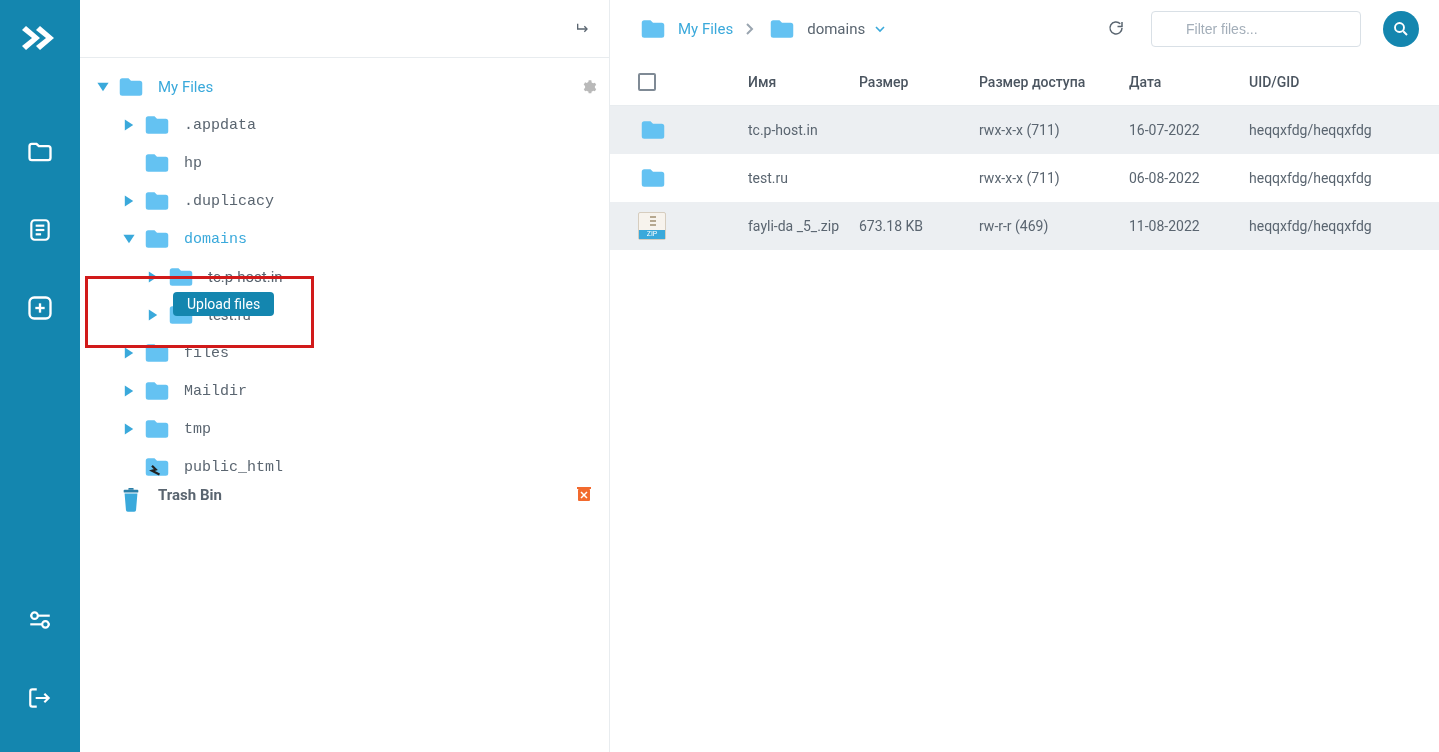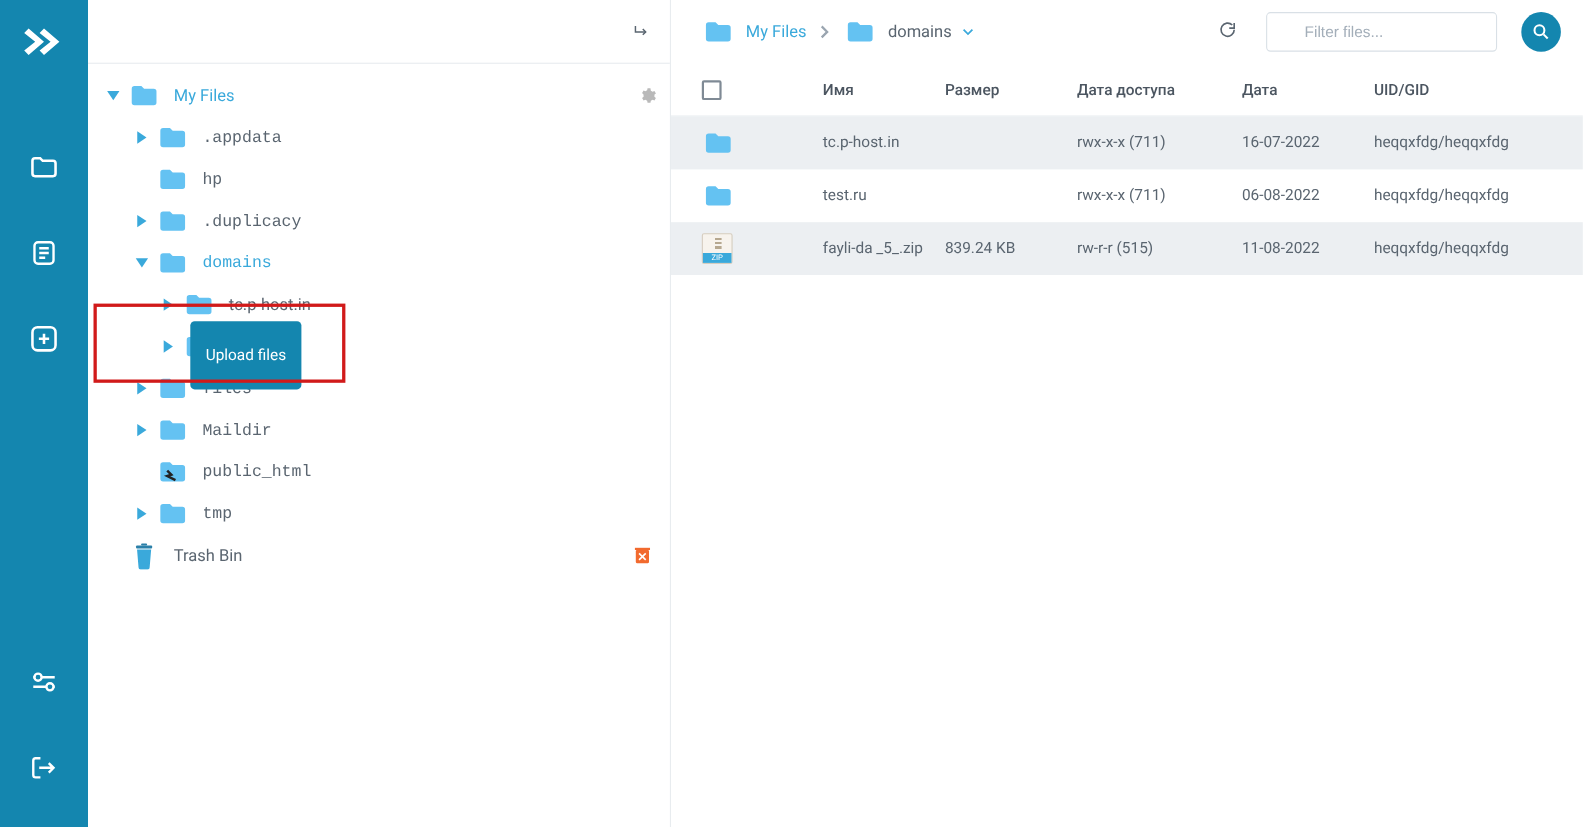--- a/index.html
+++ b/index.html
@@ -99,21 +99,21 @@
 
 .lvl0 { padding-left: 8px; }
 .lvl1 { padding-left: 34px; font-family: Liberation Mono, monospace; }
 .lvl2 { padding-left: 58px; }
 
 
 .tooltip-bubble {
   position: absolute;
   background: #1486af;
   color: #fff;
-  padding: 23px 14px;
+  padding: 4px 14px;
   border-radius: 4px;
   font-size: 14px;
   white-space: nowrap;
   z-index: 20;
   left: 93px;
   top: 292px;
 }
 .highlight-rect {
   position: absolute;
   left: 5px;
@@ -121,23 +121,23 @@
   width: 229px;
   height: 72px;
   border: 3px solid #d11a1a;
   pointer-events: none;
   z-index: 25;
 }
 
 
 .trash-row {
   display: flex;
-  align-items: center;
   height: 38px;
   padding-left: 32px;
+  font-weight: bold;
 }
 .trash-row .trash-ic { margin-right: 16px; }
 .trash-row .label { font-size: 15px; color: #5a6570; }
 .trash-empty-ic { margin-left: auto; margin-right: 6px; }
 
 
 .main {
   flex: 1;
   display: flex;
   flex-direction: column;
@@ -385,34 +385,34 @@
       <div class="tree-row lvl1">
         <svg class="arrow" viewBox="0 0 10 10">
             <polygon class="arrow-right-tri" points="2,1 8,5 2,9"></polygon>
           </svg>
         <svg class="folder-ic" viewBox="0 0 24 24">
             <path fill="#64c2f2" d="M3 7a2 2 0 0 1 2-2h5l2 2h7a2 2 0 0 1 2 2v8a2 2 0 0 1-2 2H5a2 2 0 0 1-2-2Z"></path>
           </svg>
         <span class="label">Maildir</span>
       </div>
       <div class="tree-row lvl1">
+        <svg class="arrow" viewBox="0 0 10 10">
+            <polygon class="arrow-right-tri" points="2,1 8,5 2,9"></polygon>
+          </svg>
+        <svg class="folder-ic" viewBox="0 0 24 24">
+            <path fill="#64c2f2" d="M3 7a2 2 0 0 1 2-2h5l2 2h7a2 2 0 0 1 2 2v8a2 2 0 0 1-2 2H5a2 2 0 0 1-2-2Z"></path>
+          </svg>
+        <span class="label">tmp</span>
+      </div>
+      <div class="tree-row lvl1">
         <svg class="folder-ic" viewBox="0 0 24 24" style="margin-left:20px;">
           <path fill="#64c2f2" d="M3 7a2 2 0 0 1 2-2h5l2 2h7a2 2 0 0 1 2 2v8a2 2 0 0 1-2 2H5a2 2 0 0 1-2-2Z"></path>
           <path d="M14 18l-6-3 3-1-3-3" stroke="#222" stroke-width="1.8" fill="none"></path>
         </svg>
         <span class="label">public_html</span>
-      </div>
-      <div class="tree-row lvl1">
-        <svg class="arrow" viewBox="0 0 10 10">
-            <polygon class="arrow-right-tri" points="2,1 8,5 2,9"></polygon>
-          </svg>
-        <svg class="folder-ic" viewBox="0 0 24 24">
-            <path fill="#64c2f2" d="M3 7a2 2 0 0 1 2-2h5l2 2h7a2 2 0 0 1 2 2v8a2 2 0 0 1-2 2H5a2 2 0 0 1-2-2Z"></path>
-          </svg>
-        <span class="label">tmp</span>
       </div>
 
       <div class="trash-row">
         <svg class="trash-ic" width="22" height="26" viewBox="0 0 24 28">
           <path fill="#3aa9db" d="M5 8h14l-1.5 18a2 2 0 0 1-2 2H8.5a2 2 0 0 1-2-2Z"></path>
           <rect x="4" y="4" width="16" height="3" rx="1" fill="#2a7fa8"></rect>
           <rect x="9" y="2" width="6" height="2" rx="1" fill="#2a7fa8"></rect>
         </svg>
         <span class="label">Trash Bin</span>
         <svg class="trash-empty-ic" width="14" height="16" viewBox="0 0 14 16" style="cursor:pointer;">
@@ -468,21 +468,21 @@
       </div>
     </div>
 
     <div class="file-table">
       <div class="ft-row ft-header">
         <div class="ic-col">
             <div class="checkbox"></div>
           </div>
         <div>Имя</div>
         <div>Размер</div>
-        <div>Дата доступа</div>
+        <div>Размер доступа</div>
         <div>Дата</div>
         <div>UID/GID</div>
       </div>
 
       <div class="ft-row ft-alt">
         <div class="ic-col">
             <svg class="row-icon" width="30" height="30" viewBox="0 0 24 24">
               <path fill="#64c2f2" d="M3 7a2 2 0 0 1 2-2h5l2 2h7a2 2 0 0 1 2 2v8a2 2 0 0 1-2 2H5a2 2 0 0 1-2-2Z"></path>
             </svg>
           </div>
@@ -504,20 +504,20 @@
         <span>rwx-x-x (711)</span>
         <span>06-08-2022</span>
         <span>heqqxfdg/heqqxfdg</span>
       </div>
 
       <div class="ft-row ft-alt">
         <div class="ic-col">
             <div class="zip-icon row-icon"></div>
           </div>
         <span class="name-col">fayli-da _5_.zip</span>
-        <span>839.24 KB</span>
-        <span>rw-r-r (515)</span>
+        <span>673.18 KB</span>
+        <span>rw-r-r (469)</span>
         <span>11-08-2022</span>
         <span>heqqxfdg/heqqxfdg</span>
       </div>
     </div>
   </div>
 </div>
 
 </body></html>

